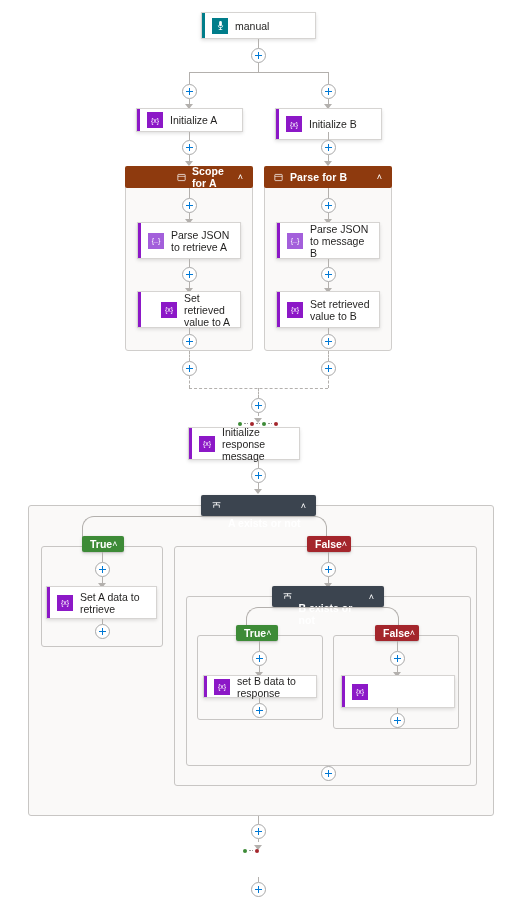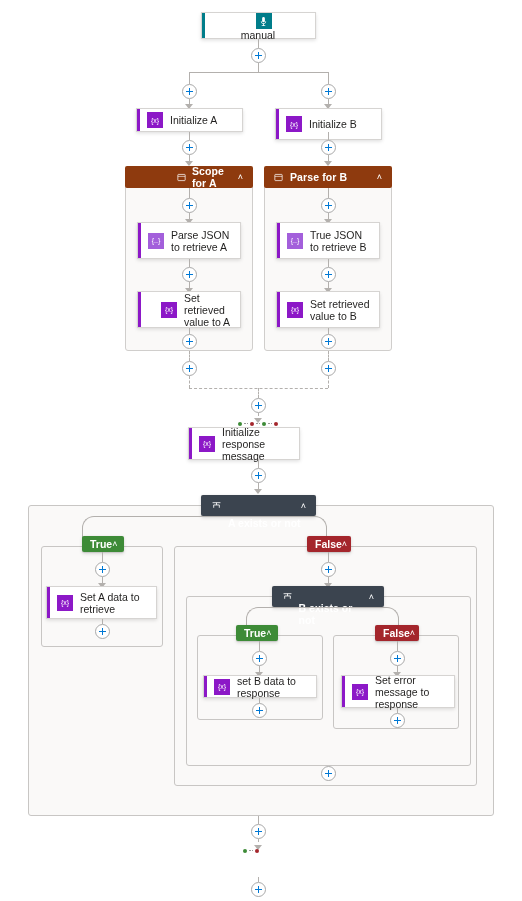--- a/index.html
+++ b/index.html
@@ -100,21 +100,21 @@
   .branch-body{position:absolute;background:#faf9f8;border:1px solid #c8c6c4;
     box-sizing:border-box;border-radius:3px;}
 
   svg{display:block;}
 </style>
 </head>
 <body>
 
 <div id="canvas">
 
-  <div class="card" style="left:201px;top:12px;width:115px;height:27px;flex-direction:column;">
+  <div class="card" style="left:201px;top:12px;width:115px;height:27px;">
     <span class="accent teal"></span>
     <span class="ico teal">
       <svg width="11" height="11" viewBox="0 0 16 16">
           <path fill="#fff" d="M8 1.6a2 2 0 0 1 2 2v3.6a2 2 0 1 1-4 0V3.6a2 2 0 0 1 2-2zM4 7.6h1.1a2.9 2.9 0 0 0 5.8 0H12a4 4 0 0 1-3.4 3.9v1.9h2v1.1h-5.2v-1.1h2v-1.9A4 4 0 0 1 4 7.6z"></path>
         </svg>
     </span>
     <span class="lbl">manual</span>
   </div>
 
   <div class="vline" style="left:258px;top:39px;height:9px;"></div>
@@ -201,21 +201,21 @@
   </div>
 
   <div class="vline" style="left:328px;top:188px;height:10px;"></div>
   <div class="plus" style="left:321px;top:198px;"></div>
   <div class="vline" style="left:328px;top:213px;height:9px;"></div>
   <div class="arrowhead" style="left:324px;top:219px;"></div>
 
   <div class="card" style="left:276px;top:222px;width:104px;height:37px;">
     <span class="accent purple"></span>
     <span class="ico varlite">{..}</span>
-    <span class="lbl">True JSON to retrieve B</span>
+    <span class="lbl">Parse JSON to message B</span>
   </div>
 
   <div class="vline" style="left:328px;top:259px;height:8px;"></div>
   <div class="plus" style="left:321px;top:267px;"></div>
   <div class="vline" style="left:328px;top:282px;height:9px;"></div>
   <div class="arrowhead" style="left:324px;top:288px;"></div>
 
   <div class="card" style="left:276px;top:291px;width:104px;height:37px;">
     <span class="accent purple"></span>
     <span class="ico var">{x}</span>
@@ -334,21 +334,20 @@
     <span class="bl">False</span>
     <span class="chev">˄</span>
   </div>
   <div class="vline" style="left:397px;top:641px;height:10px;"></div>
   <div class="plus" style="left:390px;top:651px;"></div>
   <div class="vline" style="left:397px;top:666px;height:9px;"></div>
   <div class="arrowhead" style="left:393px;top:672px;"></div>
   <div class="card" style="left:341px;top:675px;width:114px;height:33px;">
     <span class="accent purple"></span>
     <span class="ico var">{x}</span>
-    <span class="lbl">Set error message to response</span>
   </div>
   <div class="vline" style="left:397px;top:708px;height:5px;"></div>
   <div class="plus" style="left:390px;top:713px;"></div>
 
   <div class="plus" style="left:321px;top:766px;"></div>
 
   <div class="vline" style="left:258px;top:816px;height:8px;"></div>
   <div class="plus" style="left:251px;top:824px;"></div>
   <div class="vline dashed" style="left:258px;top:839px;height:9px;"></div>
   <div class="arrowhead" style="left:254px;top:845px;"></div>

